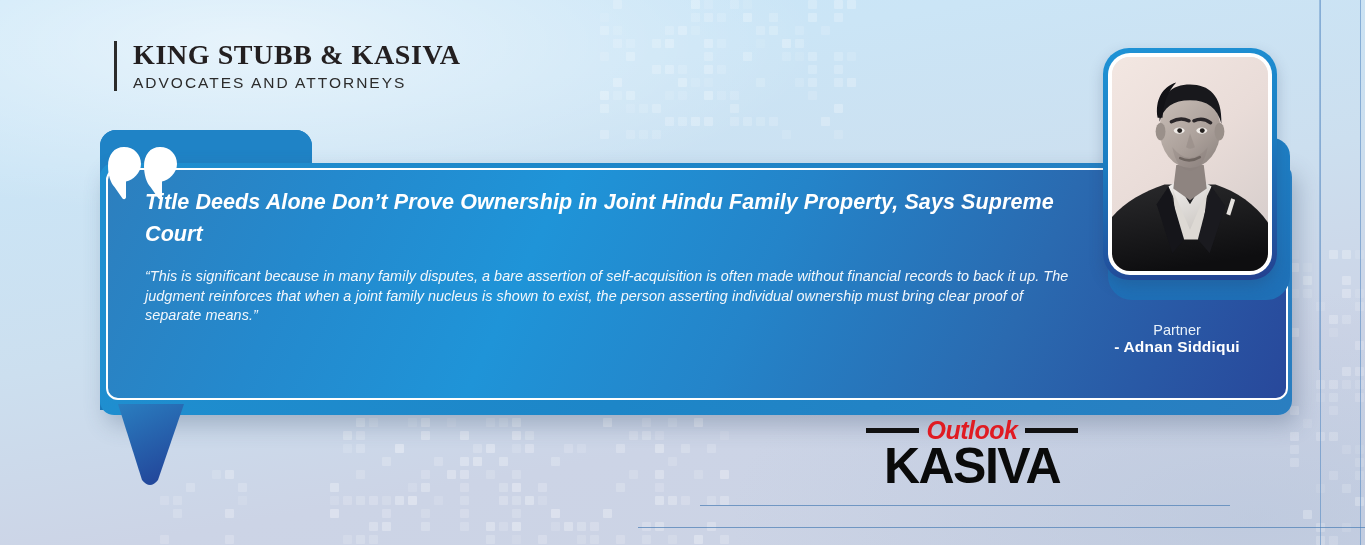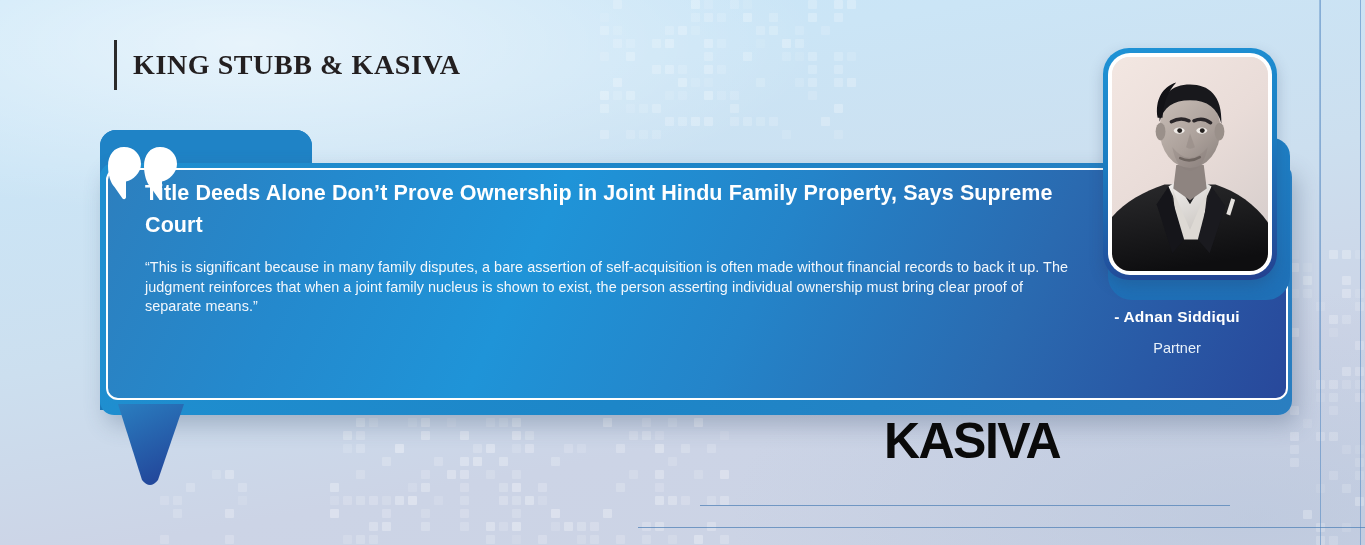--- a/index.html
+++ b/index.html
@@ -87,21 +87,21 @@
       #2d7fbe 0%, #2489cd 18%, #1f94d8 36%, #2484c9 55%,
       #2a6ab0 76%, #28489b 100%);
     overflow:hidden;
   }
   #card-inner { position:relative; width:100%; height:100%; }
 
   
   #quote-marks { position:absolute; left:108px; top:145px; width:70px; height:56px; }
   #quote-marks svg { display:block; }
 
-  #card-text { position:absolute; left:145px; top:177px; width:925px; }
+  #card-text { position:absolute; left:145px; top:186px; width:925px;font-style:italic; }
   #headline {
     color:#ffffff; font-weight:bold; font-size:21.5px; line-height:32px;
     letter-spacing:.1px;
   }
   #quote-body {
     color:#f2f7fc; font-size:14.4px; line-height:19.5px;
     margin-top:17px; letter-spacing:.05px;
   }
 
   
@@ -441,20 +441,21 @@
 <div class="vrule" style="left:1320px; top:0; height:545px;"></div>
 <div class="vrule" style="left:1360px; top:0; height:545px;"></div>
 <div class="vrule" style="left:1319px; top:0; height:370px; opacity:.45;"></div>
 <div class="hrule" style="left:700px; top:505px; width:530px;"></div>
 <div class="hrule" style="left:638px; top:527px; width:727px;"></div>
 
 <div id="logo">
   <div id="logo-div"></div>
   <div id="logo-text">
     <div id="logo-name">KING STUBB &amp; KASIVA</div>
+    <div id="logo-sub">ADVOCATES AND ATTORNEYS</div>
   </div>
 </div>
 
 <div id="card-back"></div>
 <div id="card-back2"></div>
 <div id="card-back-wide"></div>
 
 <div id="tail">
   <svg width="68" height="82" viewBox="0 0 68 82">
     <defs>
@@ -477,22 +478,22 @@
     <path d="M52 2 C62 2 69 9.5 69 19 C69 28 61 35 54 36.5 L54 52 C54 54 52 55 50.5 53.5 L42.5 42 C38.5 38 36 29.5 36 21 C36 10 42 2 52 2 Z" fill="#ffffff"></path>
   </svg>
 </div>
 
 <div id="card-text">
   <div id="headline">Title Deeds Alone Don’t Prove Ownership in Joint Hindu Family Property, Says Supreme Court</div>
   <div id="quote-body">“This is significant because in many family disputes, a bare assertion of self-acquisition is often made without financial records to back it up. The judgment reinforces that when a joint family nucleus is shown to exist, the person asserting individual ownership must bring clear proof of separate means.”</div>
 </div>
 
 <div id="attrib">
+  <div id="attrib-role">Partner</div>
   <div id="attrib-name">- Adnan Siddiqui</div>
-  <div id="attrib-role">Partner</div>
 </div>
 
 <div id="portrait-shadow"></div>
 <div id="portrait-outer">
   <div id="portrait-white">
     <div id="portrait-img">
       <svg viewBox="0 0 160 218" preserveAspectRatio="xMidYMid slice">
         <defs>
           <linearGradient id="pbg" x1="0" y1="0" x2="0.6" y2="1">
             <stop offset="0" stop-color="#f3e7e2"></stop>
@@ -547,14 +548,19 @@
 
         <path d="M62 92 q18 22 36 0 q-4 22 -18 24 q-14 -2 -18 -24" fill="#8a7f7a" opacity=".35"></path>
 
         <path d="M117 160 l5 -16 l4 1.5 l-5 16 z" fill="#e6e2de"></path>
       </svg>
     </div>
   </div>
 </div>
 
 <div id="om-logo">
+  <div id="om-top">
+    <span id="om-dash" class="om-dash-l"></span>
+    <span id="om-outlook">Outlook</span>
+    <span id="om-dash2" class="om-dash" style="height:5px;background:#111;flex:1 1 auto;max-width:56px;"></span>
+  </div>
   <div id="om-money">KASIVA</div>
 </div>
 
 </body></html>

